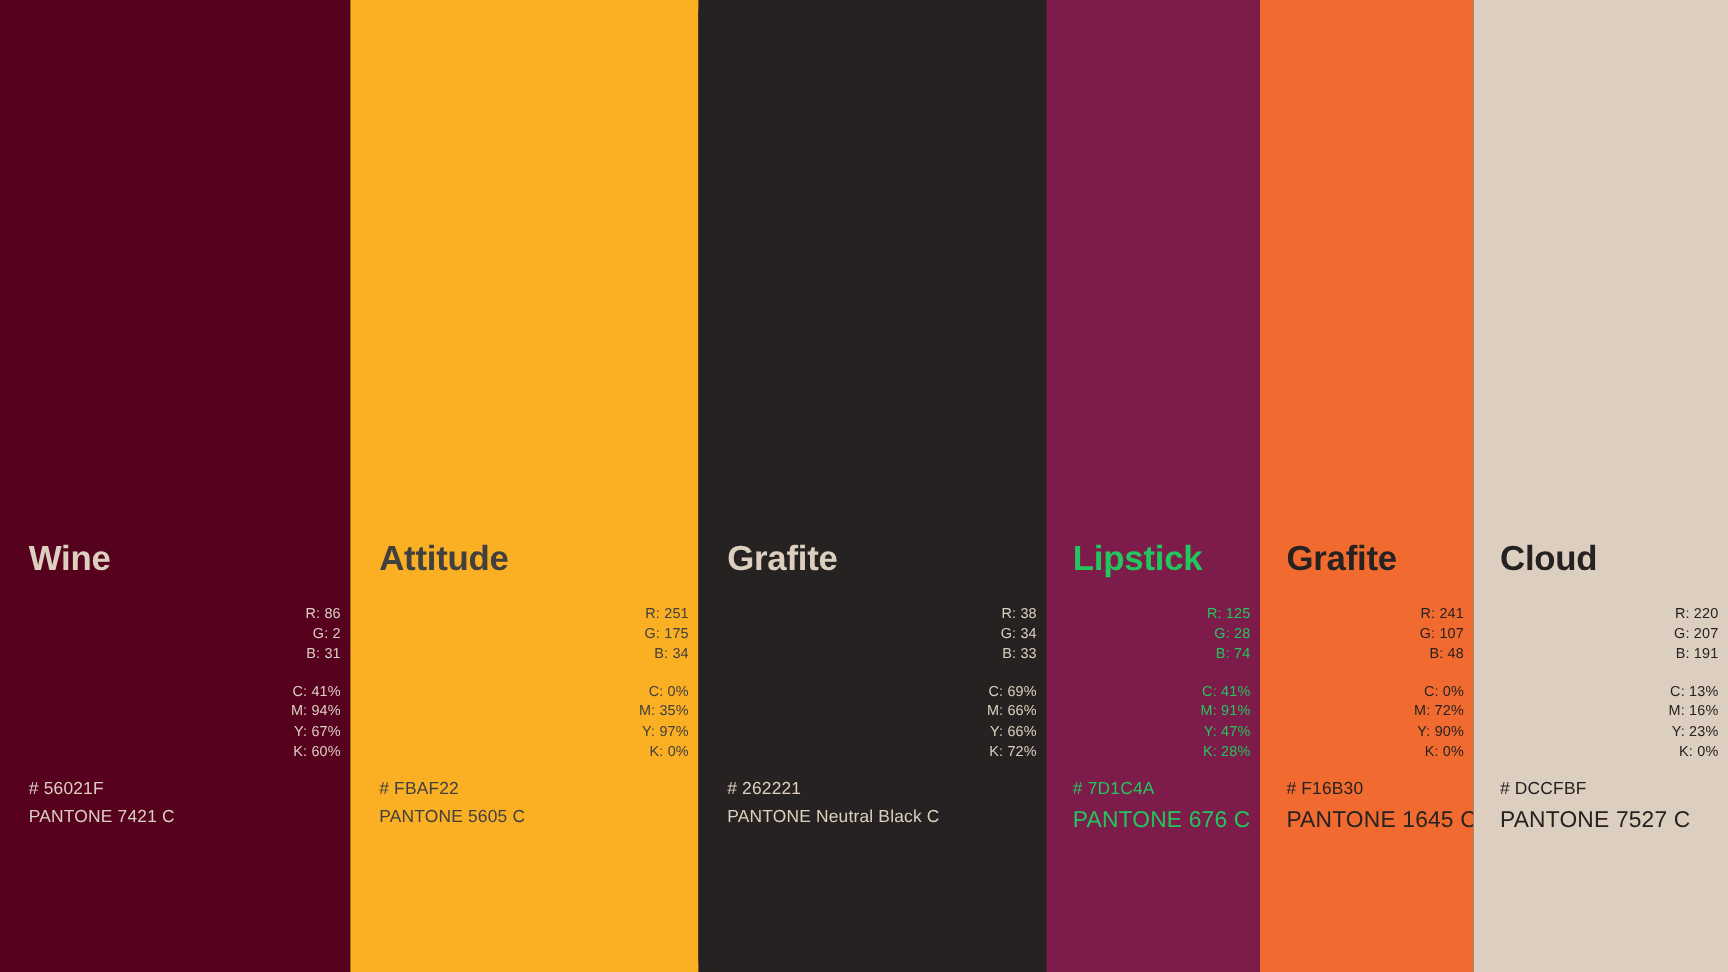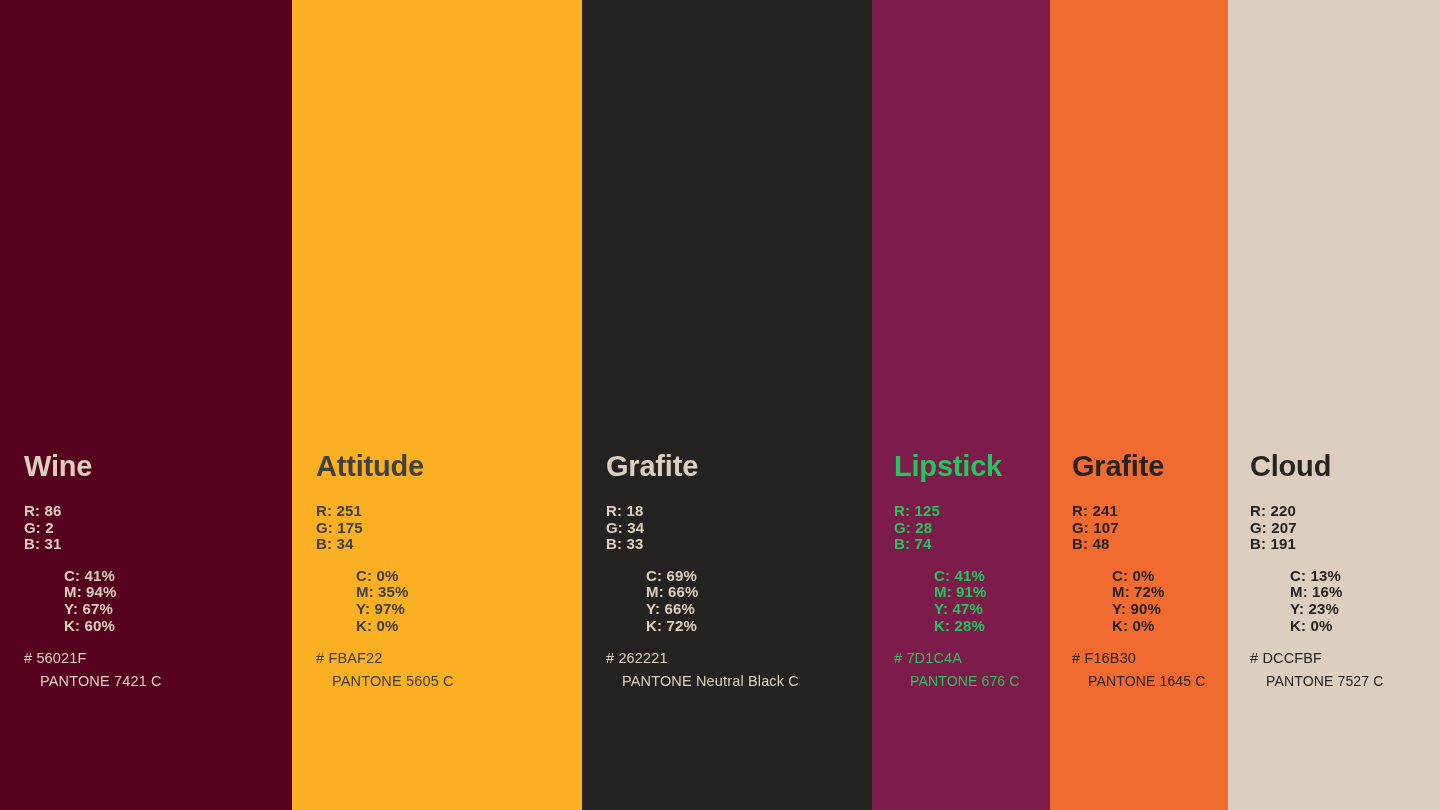--- a/index.html
+++ b/index.html
@@ -28,42 +28,42 @@
   }
   .swatch-name {
     font-size:29px;
     font-weight:bold;
     letter-spacing:-0.2px;
     line-height:1.0;
     margin-bottom:22px;
     white-space:nowrap;
   }
   .val-block {
-    font-size:15px;
+    font-size:12px;
     line-height:16.6px;
-    font-weight:700;
+    font-weight:400;
     letter-spacing:0.15px;
+    text-align:right;
   }
   .val-block.cmyk { margin-top:15px;margin-left:40px; }
   .val-line { white-space:nowrap; }
   .hex-line {
     font-size:14.5px;
     letter-spacing:0.15px;
     margin-top:16px;
     white-space:nowrap;
   }
   .pantone-line {
     font-size:14.5px;
     letter-spacing:0.15px;
     margin-top:7px;
     white-space:nowrap;
-    margin-left:16px;
   }
   
-  .narrow .pantone-line { font-size:14px; }
+  .narrow .pantone-line { font-size:19px; }
   .narrow .swatch-body { left:22px; }
 </style>
 </head>
 <body>
 
 <div id="palette" style="background: rgb(38, 34, 33);">
     <div class="swatch" style="background: rgb(86, 2, 31); color: rgb(220, 207, 191); width: 292px;">
       <div class="swatch-body">
         <div class="swatch-name">Wine</div>
         <div class="val-block rgb">
@@ -96,21 +96,21 @@
           <div class="val-line">K: 0%</div>
         </div>
         <div class="hex-line"># FBAF22</div>
         <div class="pantone-line">PANTONE 5605 C</div>
       </div>
     </div>
     <div class="swatch" style="background: rgb(38, 34, 33); color: rgb(220, 207, 191); width: 290px; border-radius: 10px;">
       <div class="swatch-body">
         <div class="swatch-name">Grafite</div>
         <div class="val-block rgb">
-          <div class="val-line">R: 18</div>
+          <div class="val-line">R: 38</div>
           <div class="val-line">G: 34</div>
           <div class="val-line">B: 33</div>
         </div>
         <div class="val-block cmyk">
           <div class="val-line">C: 69%</div>
           <div class="val-line">M: 66%</div>
           <div class="val-line">Y: 66%</div>
           <div class="val-line">K: 72%</div>
         </div>
         <div class="hex-line"># 262221</div>

